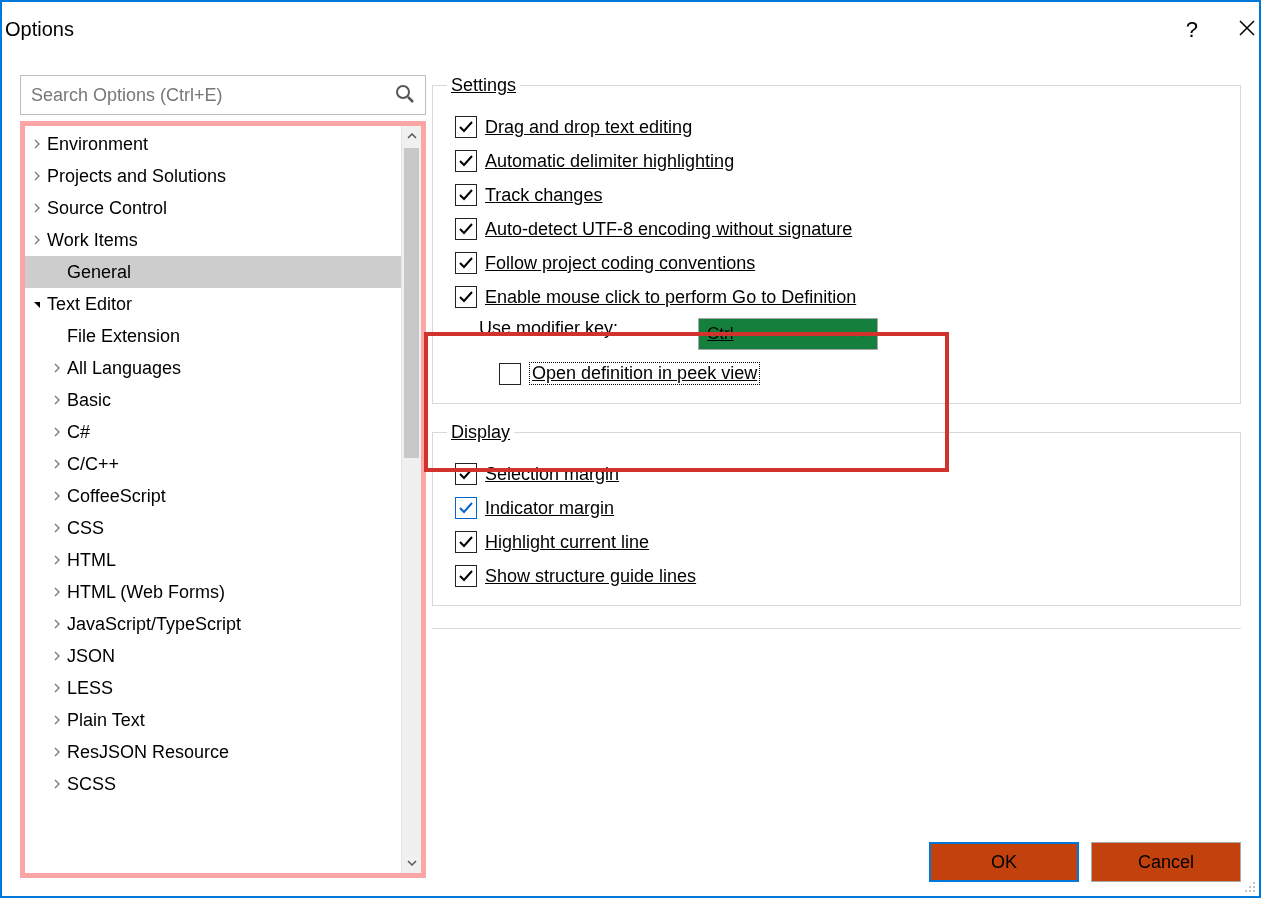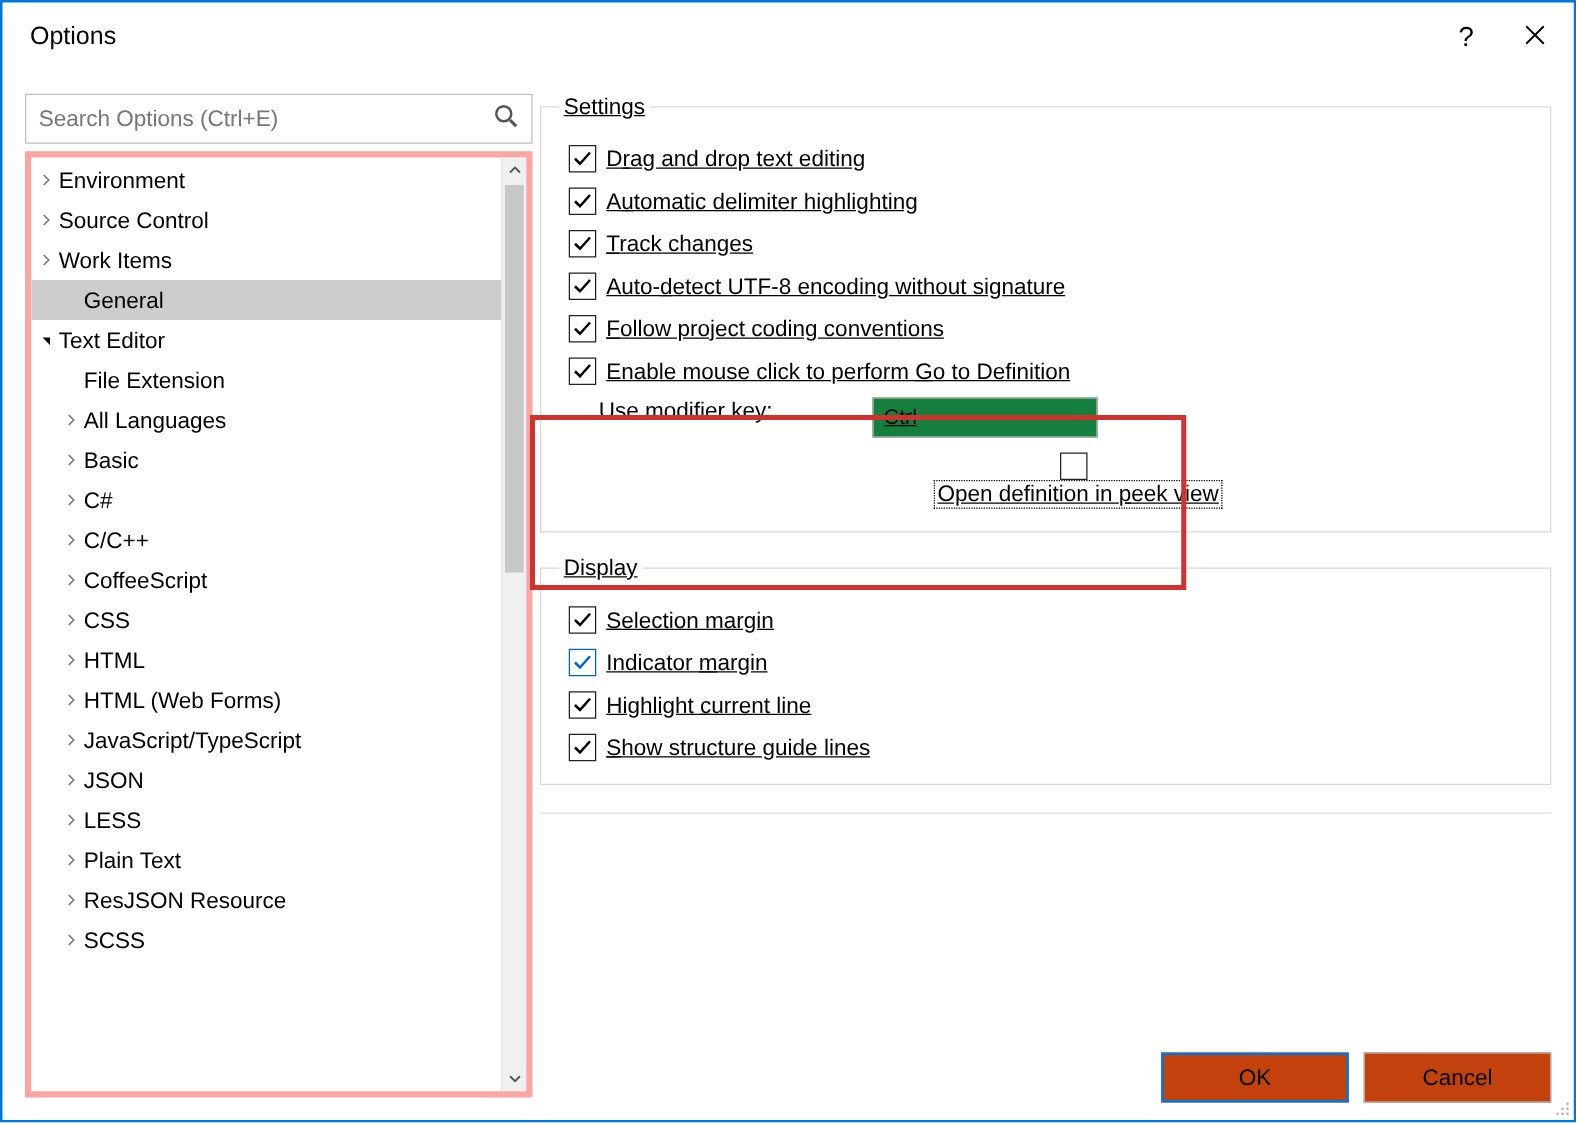--- a/index.html
+++ b/index.html
@@ -15,21 +15,21 @@
   border: 2px solid #0078d7;
   display: flex;
   flex-direction: column;
   position: relative;
 }
 .titlebar {
   height: 55px;
   display: flex;
   align-items: center;
   justify-content: space-between;
-  padding: 0 22px;
+  padding: 0 3px;
 }
 .titlebar .title {
   font-size: 20px;
 }
 .titlebar .controls {
   display: flex;
   gap: 40px;
   align-items: center;
 }
 .titlebar .help-btn { font-size: 22px; cursor: pointer; }
@@ -134,21 +134,21 @@
 fieldset.group legend {
   font-size: 18px;
   padding: 0 4px;
 }
 .check-row {
   display: flex;
   align-items: center;
   margin: 12px 0 0 8px;
   font-size: 18px;
 }
-.check-row.sub2 { margin-left: 52px; flex-direction: column; }
+.check-row.sub2 { margin-left: 52px; }
 .chk {
   width: 22px; height: 22px;
   border: 1.5px solid #222;
   margin-right: 8px;
   display:inline-flex; align-items:center; justify-content:center;
   cursor:pointer;
   flex-shrink:0;
 }
 .chk.blue { border-color:#0066cc; }
 .chk svg { width:16px; height:16px; }
@@ -251,20 +251,28 @@
                 </svg>
               </span>
               <span class="label">Environment</span>
             </div>
             <div class="tree-item">
               <span class="arrow">
                 <svg width="10" height="10" viewBox="0 0 10 10">
                   <path d="M3 1 L7 5 L3 9" stroke="#777" stroke-width="1.3" fill="none"></path>
                 </svg>
               </span>
+              <span class="label">Projects and Solutions</span>
+            </div>
+            <div class="tree-item">
+              <span class="arrow">
+                <svg width="10" height="10" viewBox="0 0 10 10">
+                  <path d="M3 1 L7 5 L3 9" stroke="#777" stroke-width="1.3" fill="none"></path>
+                </svg>
+              </span>
               <span class="label">Source Control</span>
             </div>
             <div class="tree-item">
               <span class="arrow">
                 <svg width="10" height="10" viewBox="0 0 10 10">
                   <path d="M3 1 L7 5 L3 9" stroke="#777" stroke-width="1.3" fill="none"></path>
                 </svg>
               </span>
               <span class="label">Work Items</span>
             </div>

